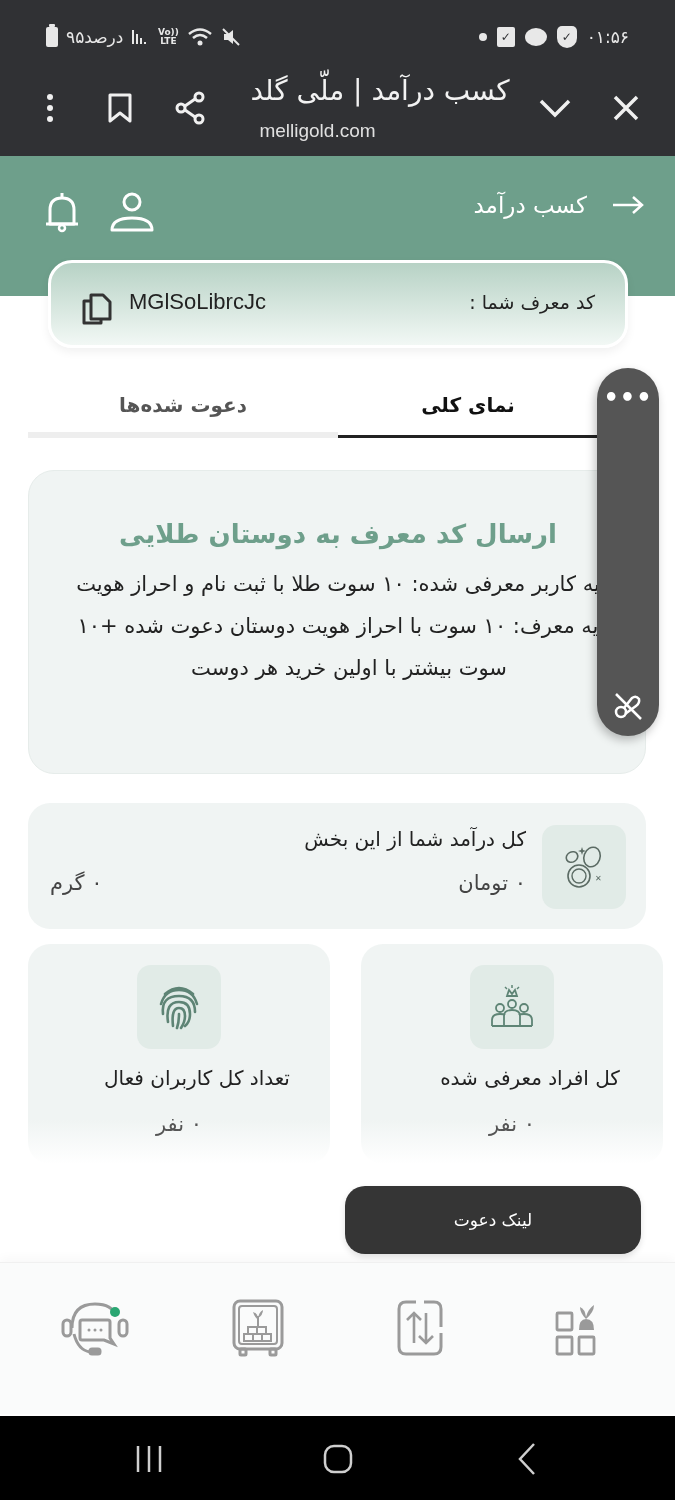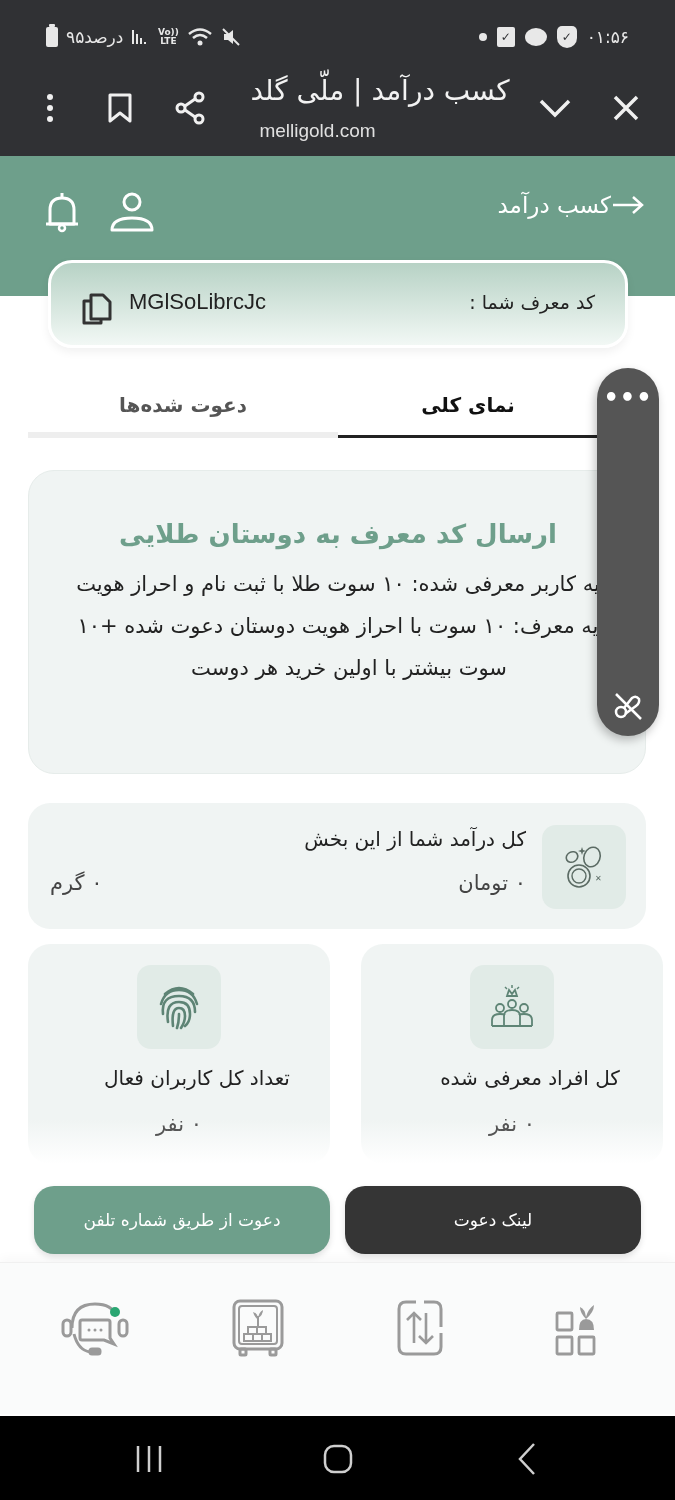--- a/index.html
+++ b/index.html
@@ -19,21 +19,21 @@
   .shield { width: 20px; height: 22px; background: #e8e8e8; border-radius: 5px 5px 10px 10px; color: #303134; font-size: 12px; text-align: center; line-height: 22px; font-weight: bold; }
 
   
   .browserbar { left: 0; top: 78px; width: 675px; height: 78px; background: #303134; color: #f0f0f0; }
   .browserbar .title { position: absolute; left: 230px; width: 300px; top: -4px; text-align: center; font-size: 28px; color: #f2f2f2; direction: rtl; }
   .browserbar .url { position: absolute; left: 230px; width: 175px; top: 42px; text-align: center; font-size: 19px; color: #e0e0e0; font-family: "Liberation Sans", sans-serif; }
   .bb-btn { position: absolute; top: 8px; width: 44px; height: 44px; display: flex; align-items: center; justify-content: center; }
 
   
   .hero { left: 0; top: 156px; width: 675px; height: 140px; background: #6e9f8b; }
-  .hero .back { position: absolute; right: 30px; top: 36px; display: flex; align-items: center; gap: 0; color: #ffffff; font-size: 23px; direction: rtl; }
+  .hero .back { position: absolute; right: 30px; top: 36px; display: flex; align-items: center; gap: 24px; color: #ffffff; font-size: 23px; direction: rtl; }
   .hero .icons { position: absolute; left: 44px; top: 36px; display: flex; gap: 28px; }
 
   .refcard { left: 48px; top: 260px; width: 580px; height: 88px; border-radius: 24px; background: linear-gradient(180deg, #b7d2c5 0%, #f2f8f5 100%); border: 3px solid #ffffff; box-shadow: 0 4px 10px rgba(0,0,0,0.06); }
   .refcard .label { position: absolute; right: 30px; top: 28px; font-size: 19px; color: #222; direction: rtl; }
   .refcard .code { position: absolute; left: 78px; top: 26px; font-size: 22px; color: #222; font-family: "Liberation Sans", sans-serif; }
   .refcard .copy { position: absolute; left: 30px; top: 26px; }
 
   
   .tabs { left: 28px; top: 380px; width: 570px; height: 62px; }
   .tab { position: absolute; top: 0; height: 58px; font-size: 20px; text-align: center; line-height: 50px; direction: rtl; }
@@ -245,21 +245,20 @@
             <path d="M16 44 Q14 26 22 26 Q28 26 28 34 Q28 40 24 46"></path>
             <path d="M22 32 Q22 40 20 46"></path>
           </g>
         </svg>
     </div>
     <div class="title">تعداد کل کاربران فعال</div>
     <div class="value">۰ نفر</div>
   </div>
 
   <div class="abs btn dark">لینک دعوت</div>
-  <div class="abs btn green">دعوت از طریق شماره تلفن</div>
 
   <div class="abs bottomnav">
     <div class="navitem" style="left:57px;">
       <svg width="70" height="60" viewBox="0 0 70 60">
           <g stroke="#9a9a9a" stroke-width="3" fill="none">
             <path d="M12 30 Q12 6 35 6 Q52 6 56 18"></path>
             <rect x="3" y="22" width="8" height="16" rx="4"></rect>
             <rect x="59" y="22" width="8" height="16" rx="4"></rect>
             <path d="M14 36 Q18 52 30 54"></path>
             <rect x="30" y="51" width="10" height="5" rx="2" fill="#9a9a9a"></rect>

